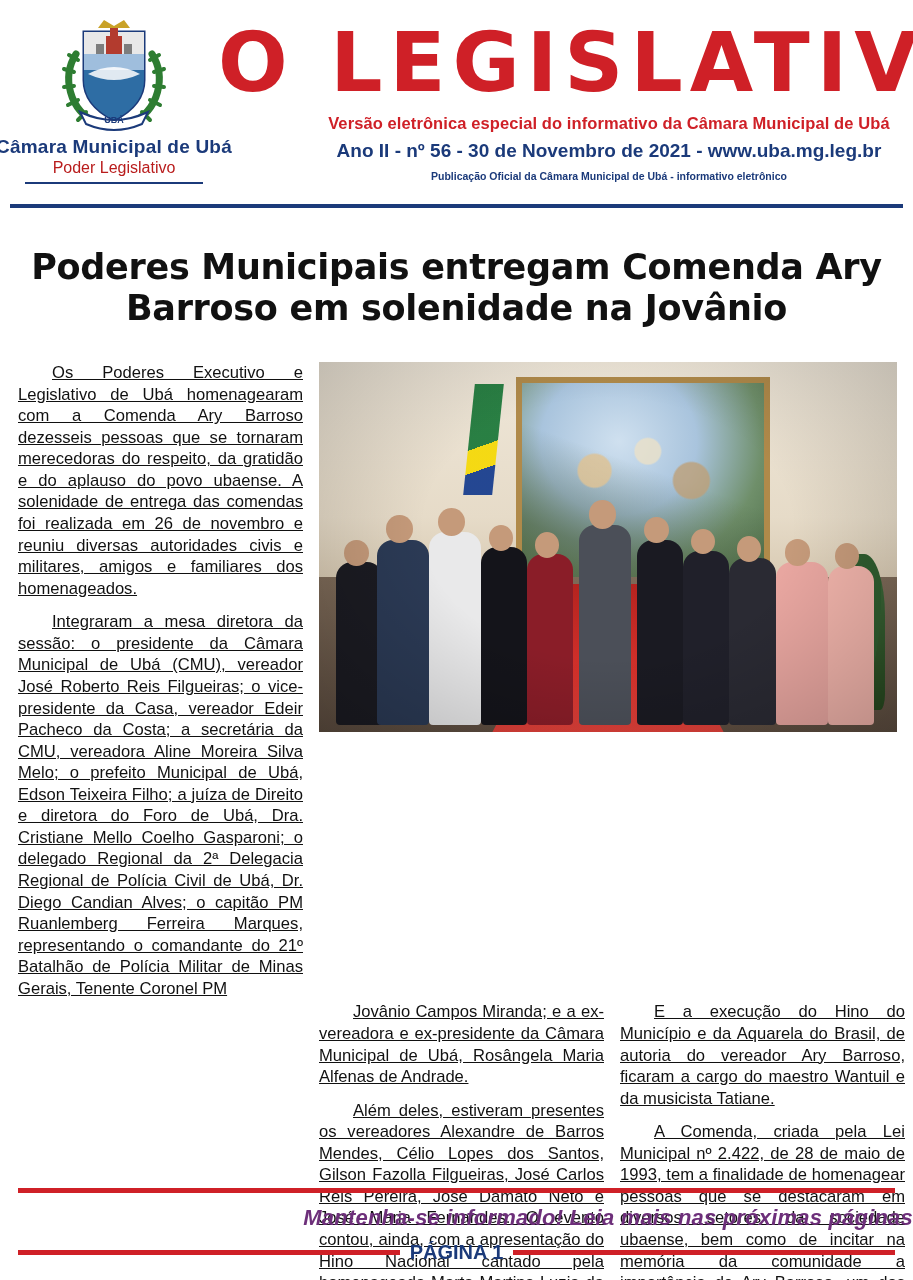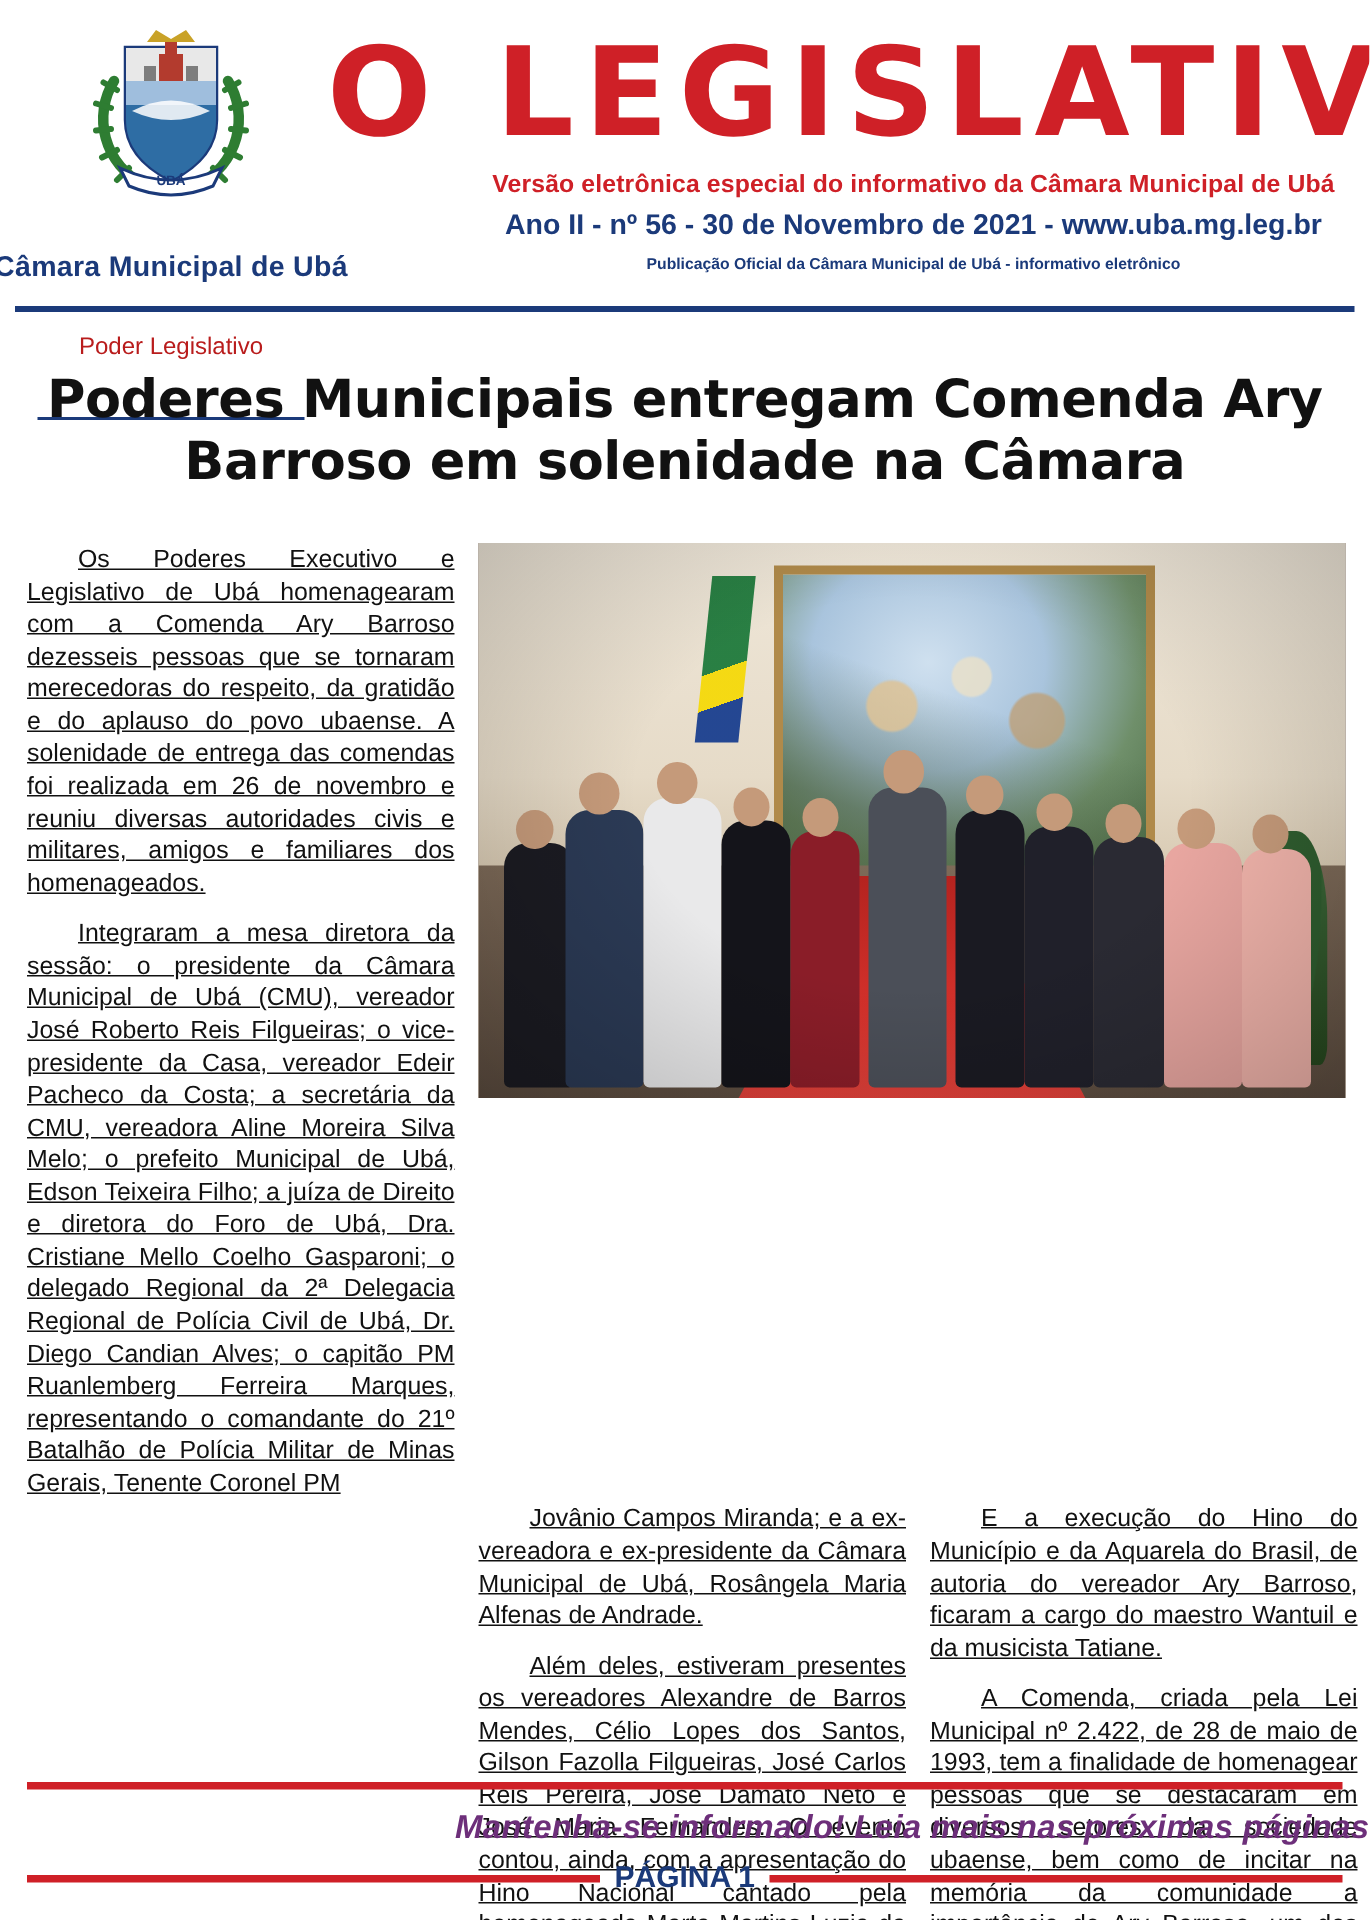--- a/index.html
+++ b/index.html
@@ -25,21 +25,20 @@
     padding: 12px 16px 4px 16px;
     height: 200px;
   }
   .crest-block {
     width: 196px;
     flex: 0 0 196px;
     display: flex;
     flex-direction: column;
     align-items: center;
     padding-top: 2px;
-    gap: 32px;
   }
   .crest {
     width: 112px;
     height: 118px;
     position: relative;
   }
   .crest svg { display:block; }
   .crest-name {
     margin-top: 4px;
     font-weight: bold;
@@ -296,21 +295,21 @@
     <div class="title-block">
       <div class="big-title">O LEGISLATIVO</div>
       <div class="sub-red">Versão eletrônica especial do informativo da Câmara Municipal de Ubá</div>
       <div class="sub-blue">Ano II - nº 56 - 30 de Novembro de 2021 - www.uba.mg.leg.br</div>
       <div class="sub-small">Publicação Oficial da Câmara Municipal de Ubá - informativo eletrônico</div>
     </div>
   </div>
 
   <div class="rule-blue"></div>
 
-  <h1 class="headline">Poderes Municipais entregam Comenda Ary Barroso em solenidade na Câmara</h1>
+  <h1 class="headline">Poderes Municipais entregam Comenda Ary Barroso em solenidade na Jovânio</h1>
 
   <div class="body-area">
 
     <div class="two-top">
       <div class="col">
         <p>Os Poderes Executivo e Legislativo de Ubá homenagearam com a Comenda Ary Barroso dezesseis pessoas que se tornaram merecedoras do respeito, da gratidão e do aplauso do povo ubaense. A solenidade de entrega das comendas foi realizada em 26 de novembro e reuniu diversas autoridades civis e militares, amigos e familiares dos homenageados.</p>
         <p>Integraram a mesa diretora da sessão: o presidente da Câmara Municipal de Ubá (CMU), vereador José Roberto Reis Filgueiras; o vice-presidente da Casa, vereador Edeir Pacheco da Costa; a secretária da CMU, vereadora Aline Moreira Silva Melo; o prefeito Municipal de Ubá, Edson Teixeira Filho; a juíza de Direito e diretora do Foro de Ubá, Dra. Cristiane Mello Coelho Gasparoni; o delegado Regional da 2ª Delegacia Regional de Polícia Civil de Ubá, Dr. Diego Candian Alves; o capitão PM Ruanlemberg Ferreira Marques, representando o comandante do 21º Batalhão de Polícia Militar de Minas Gerais, Tenente Coronel PM</p>
       </div>
 
       <div style="flex:1 1 auto;">

